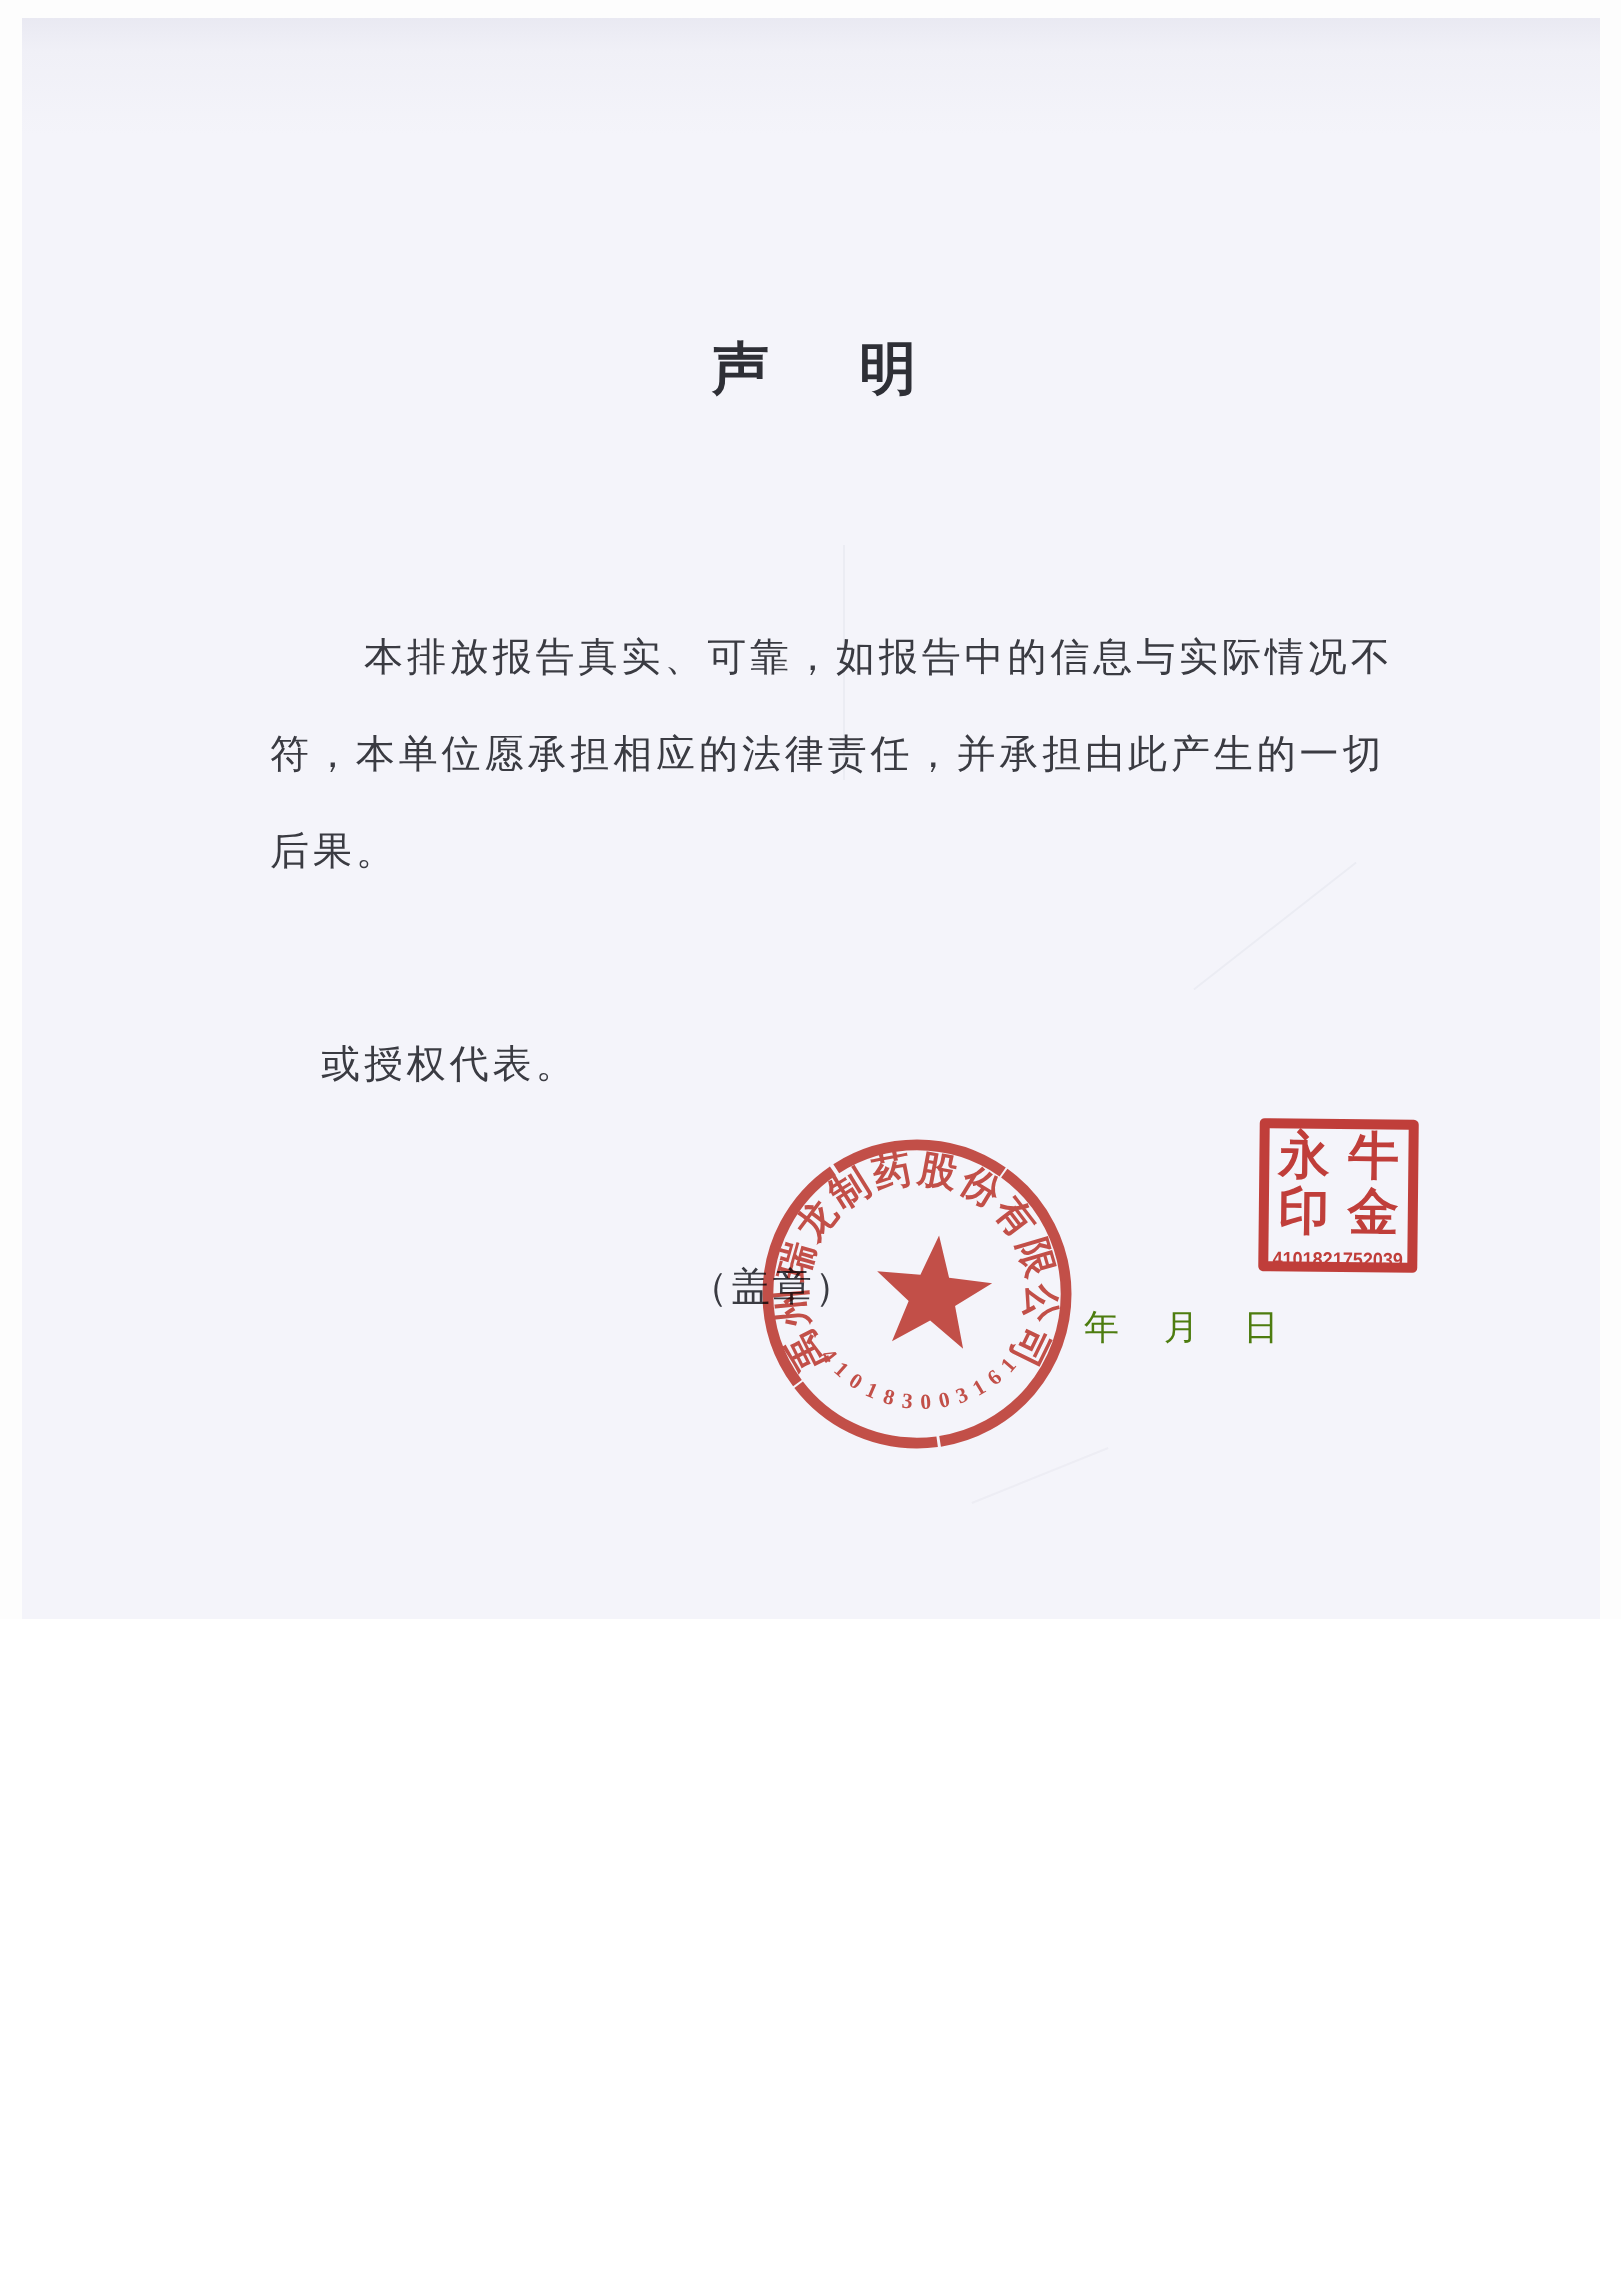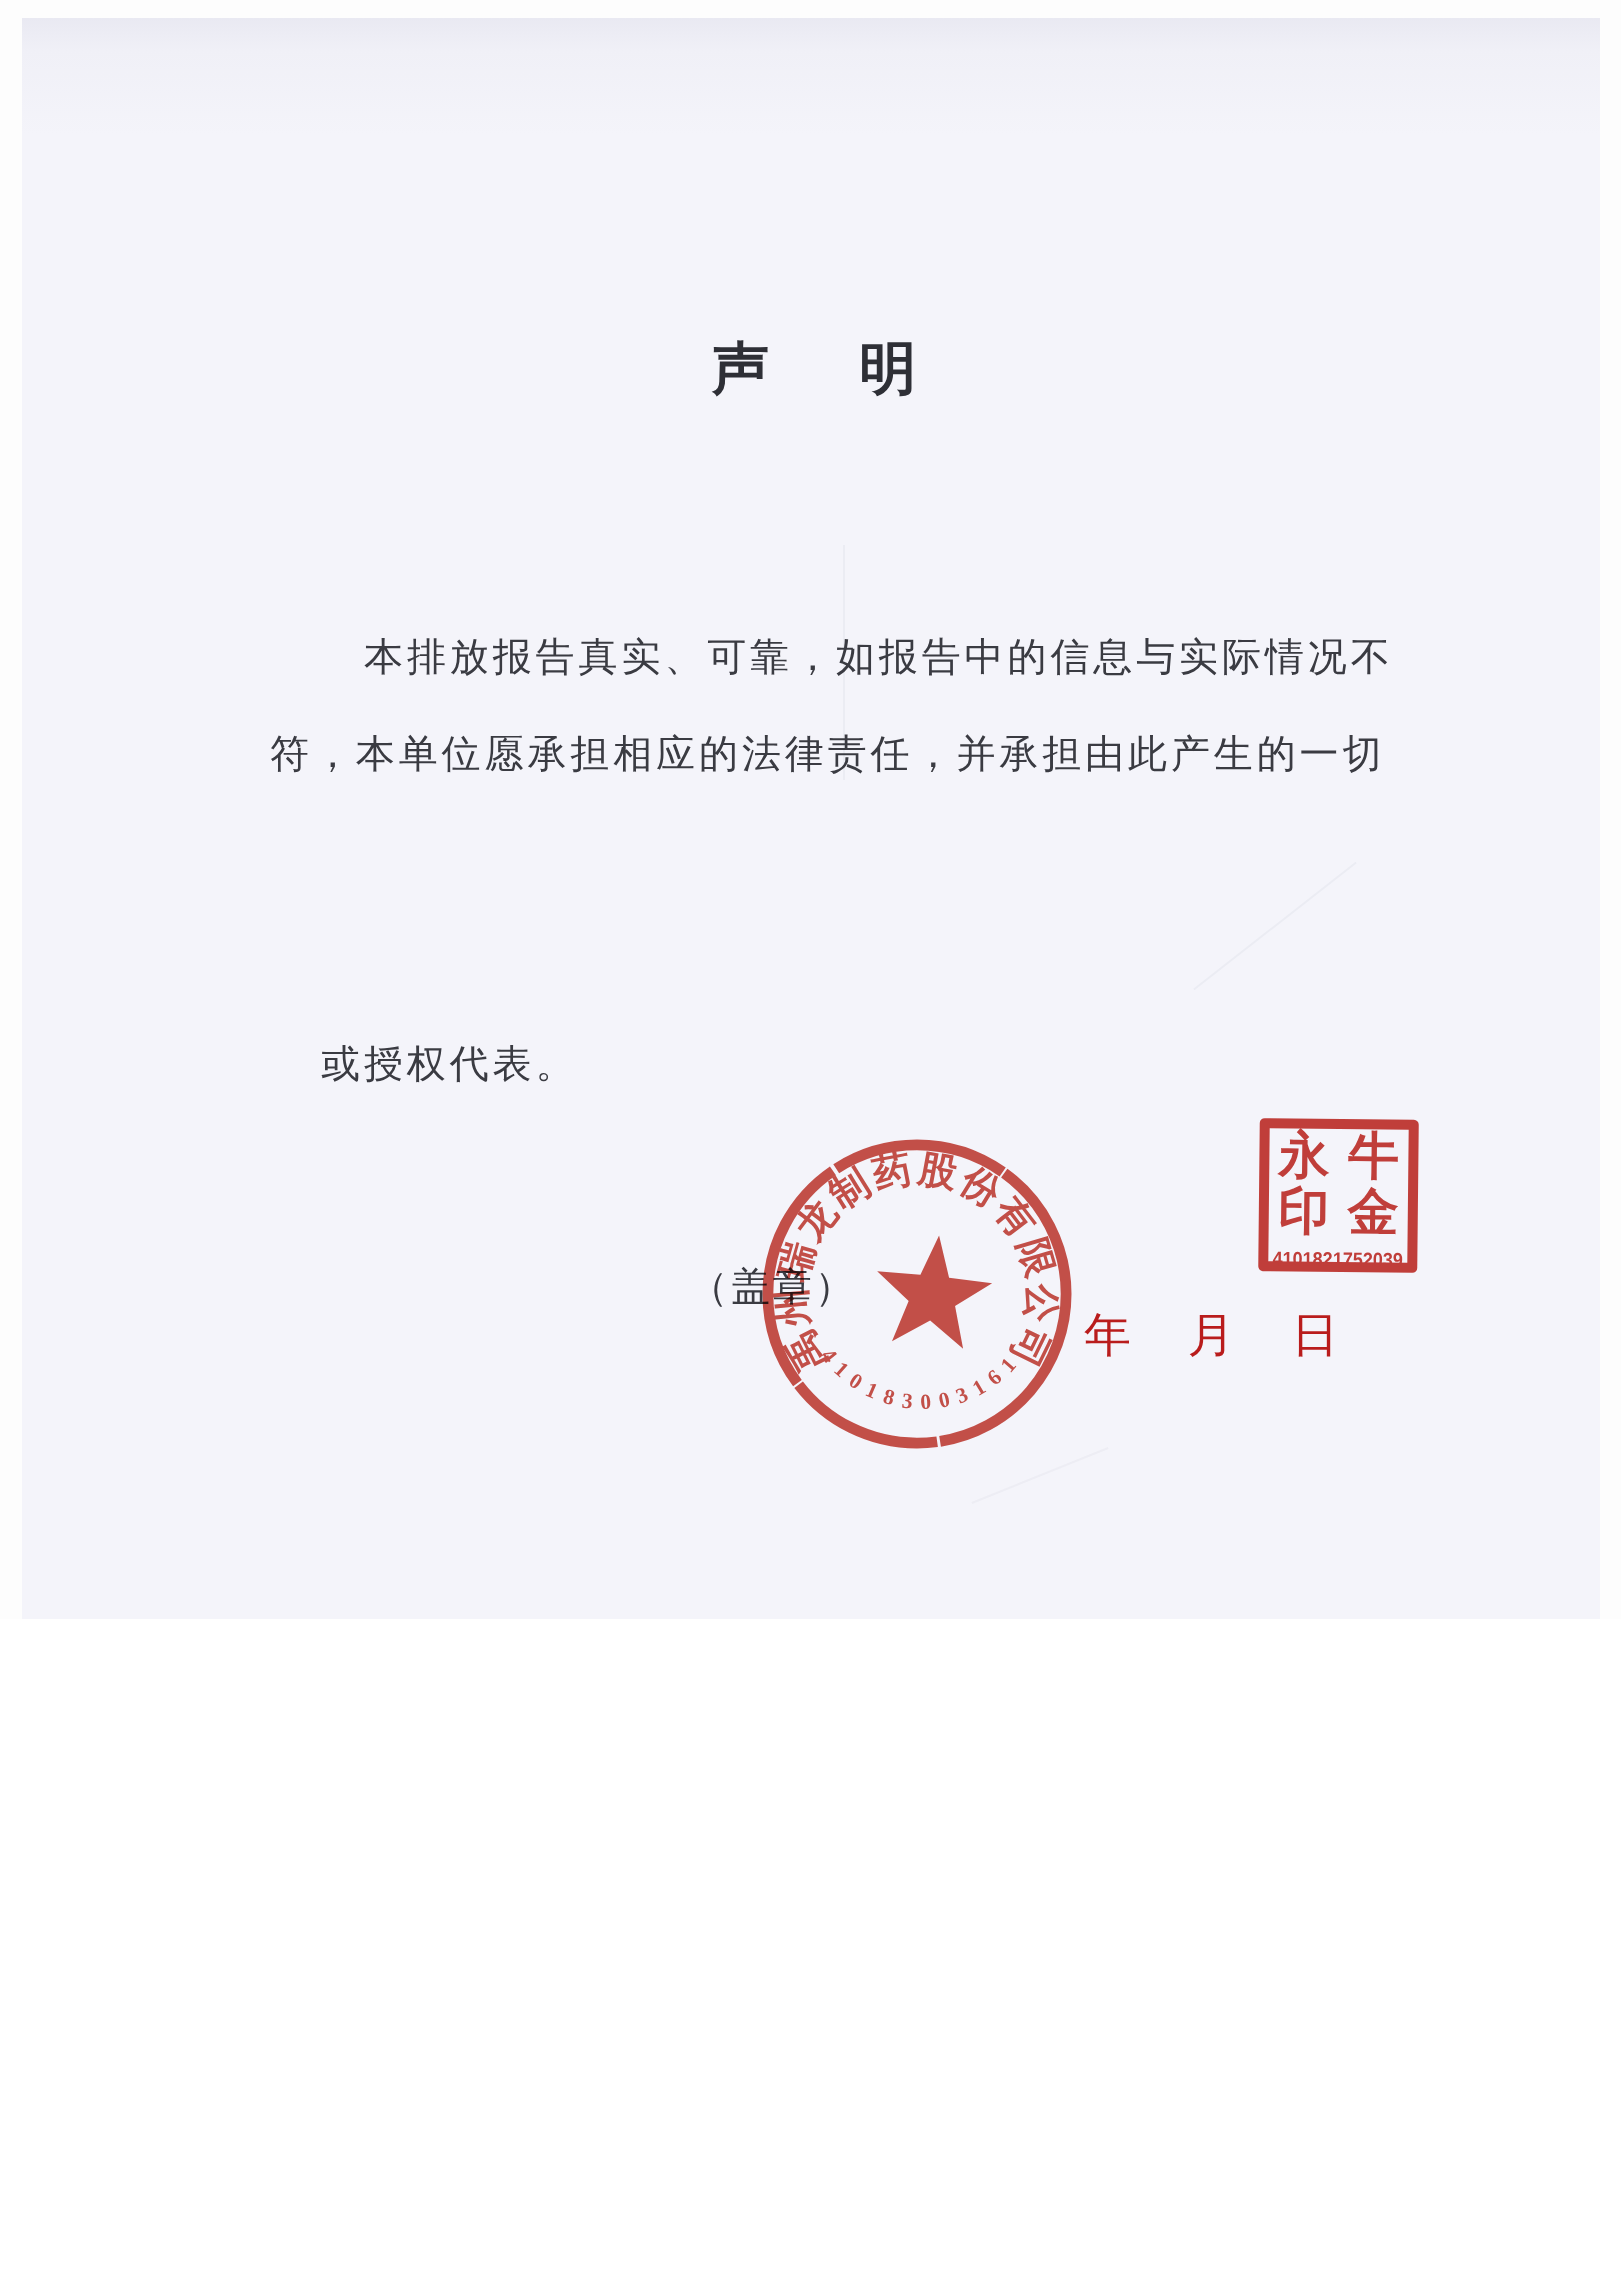--- a/index.html
+++ b/index.html
@@ -20,22 +20,22 @@
     font-size:57px;font-weight:bold;letter-spacing:16.7px;color:#2e2f36;}
   .body-block{position:absolute;left:241px;top:629px;width:1137px;font-size:39px;
     letter-spacing:3.9px;color:#3a3b42;margin-left:29px;}
   .body-block .line{height:97px;line-height:55px;white-space:nowrap;}
   .body-block .line:first-child{text-indent:94px;}
   .closing{position:absolute;left:321px;top:1037px;font-size:39px;letter-spacing:3.9px;color:#3a3b42;}
   .legal-rep{position:absolute;left:733px;top:1166px;font-size:39px;letter-spacing:1.5px;
     color:#3a3b42;white-space:nowrap;z-index:1;}
   .seal-label{position:absolute;left:689px;top:1260px;font-size:39px;letter-spacing:2.9px;
     color:#3a3b42;z-index:1;}
-  .date-line{position:absolute;left:1084px;top:1304px;font-size:47px;letter-spacing:4.9px;
-    color:#b91c1c;white-space:nowrap;z-index:1;}
+  .date-line{position:absolute;left:1084px;top:1304px;font-size:35px;letter-spacing:4.9px;
+    color:#4d7c0f;white-space:nowrap;z-index:1;}
   .page-num{position:absolute;left:745px;top:2064px;width:98px;text-align:center;
     font-size:33px;color:#44454c;}
 
   
   .company-seal{position:absolute;left:711px;top:1088px;width:412px;height:412px;
     z-index:2;mix-blend-mode:multiply;opacity:.88;}
   .company-seal text{font-family:"Liberation Serif","DejaVu Serif",serif;font-weight:bold;
     fill:#c43a30;}
   .seal-name-text{font-size:39px;letter-spacing:3px;}
   .seal-code-text{font-size:22px;letter-spacing:9px;font-family:"Liberation Sans","DejaVu Sans",sans-serif;}
@@ -61,20 +61,21 @@
   <div class="bottom-mottle"></div>
   <div class="crease v1"></div>
   <div class="crease d1"></div>
   <div class="crease d2"></div>
 
   <div class="doc-title">声　明</div>
 
   <div class="body-block">
     <div class="line">本排放报告真实、可靠，如报告中的信息与实际情况不</div>
     <div class="line">符，本单位愿承担相应的法律责任，并承担由此产生的一切</div>
+    <div class="line">后果。</div>
   </div>
 
   <div class="closing">或授权代表。</div>
 
   <div class="seal-label">（盖章）</div>
   <div class="date-line">年　月　日</div>
 
   <svg class="company-seal" viewBox="0 0 420 420" xmlns="http://www.w3.org/2000/svg">
     <defs>
       <path id="sealTopArc" d="M 119,278.6 A 114 114 0 1 1 301,278.6" fill="none"></path>

